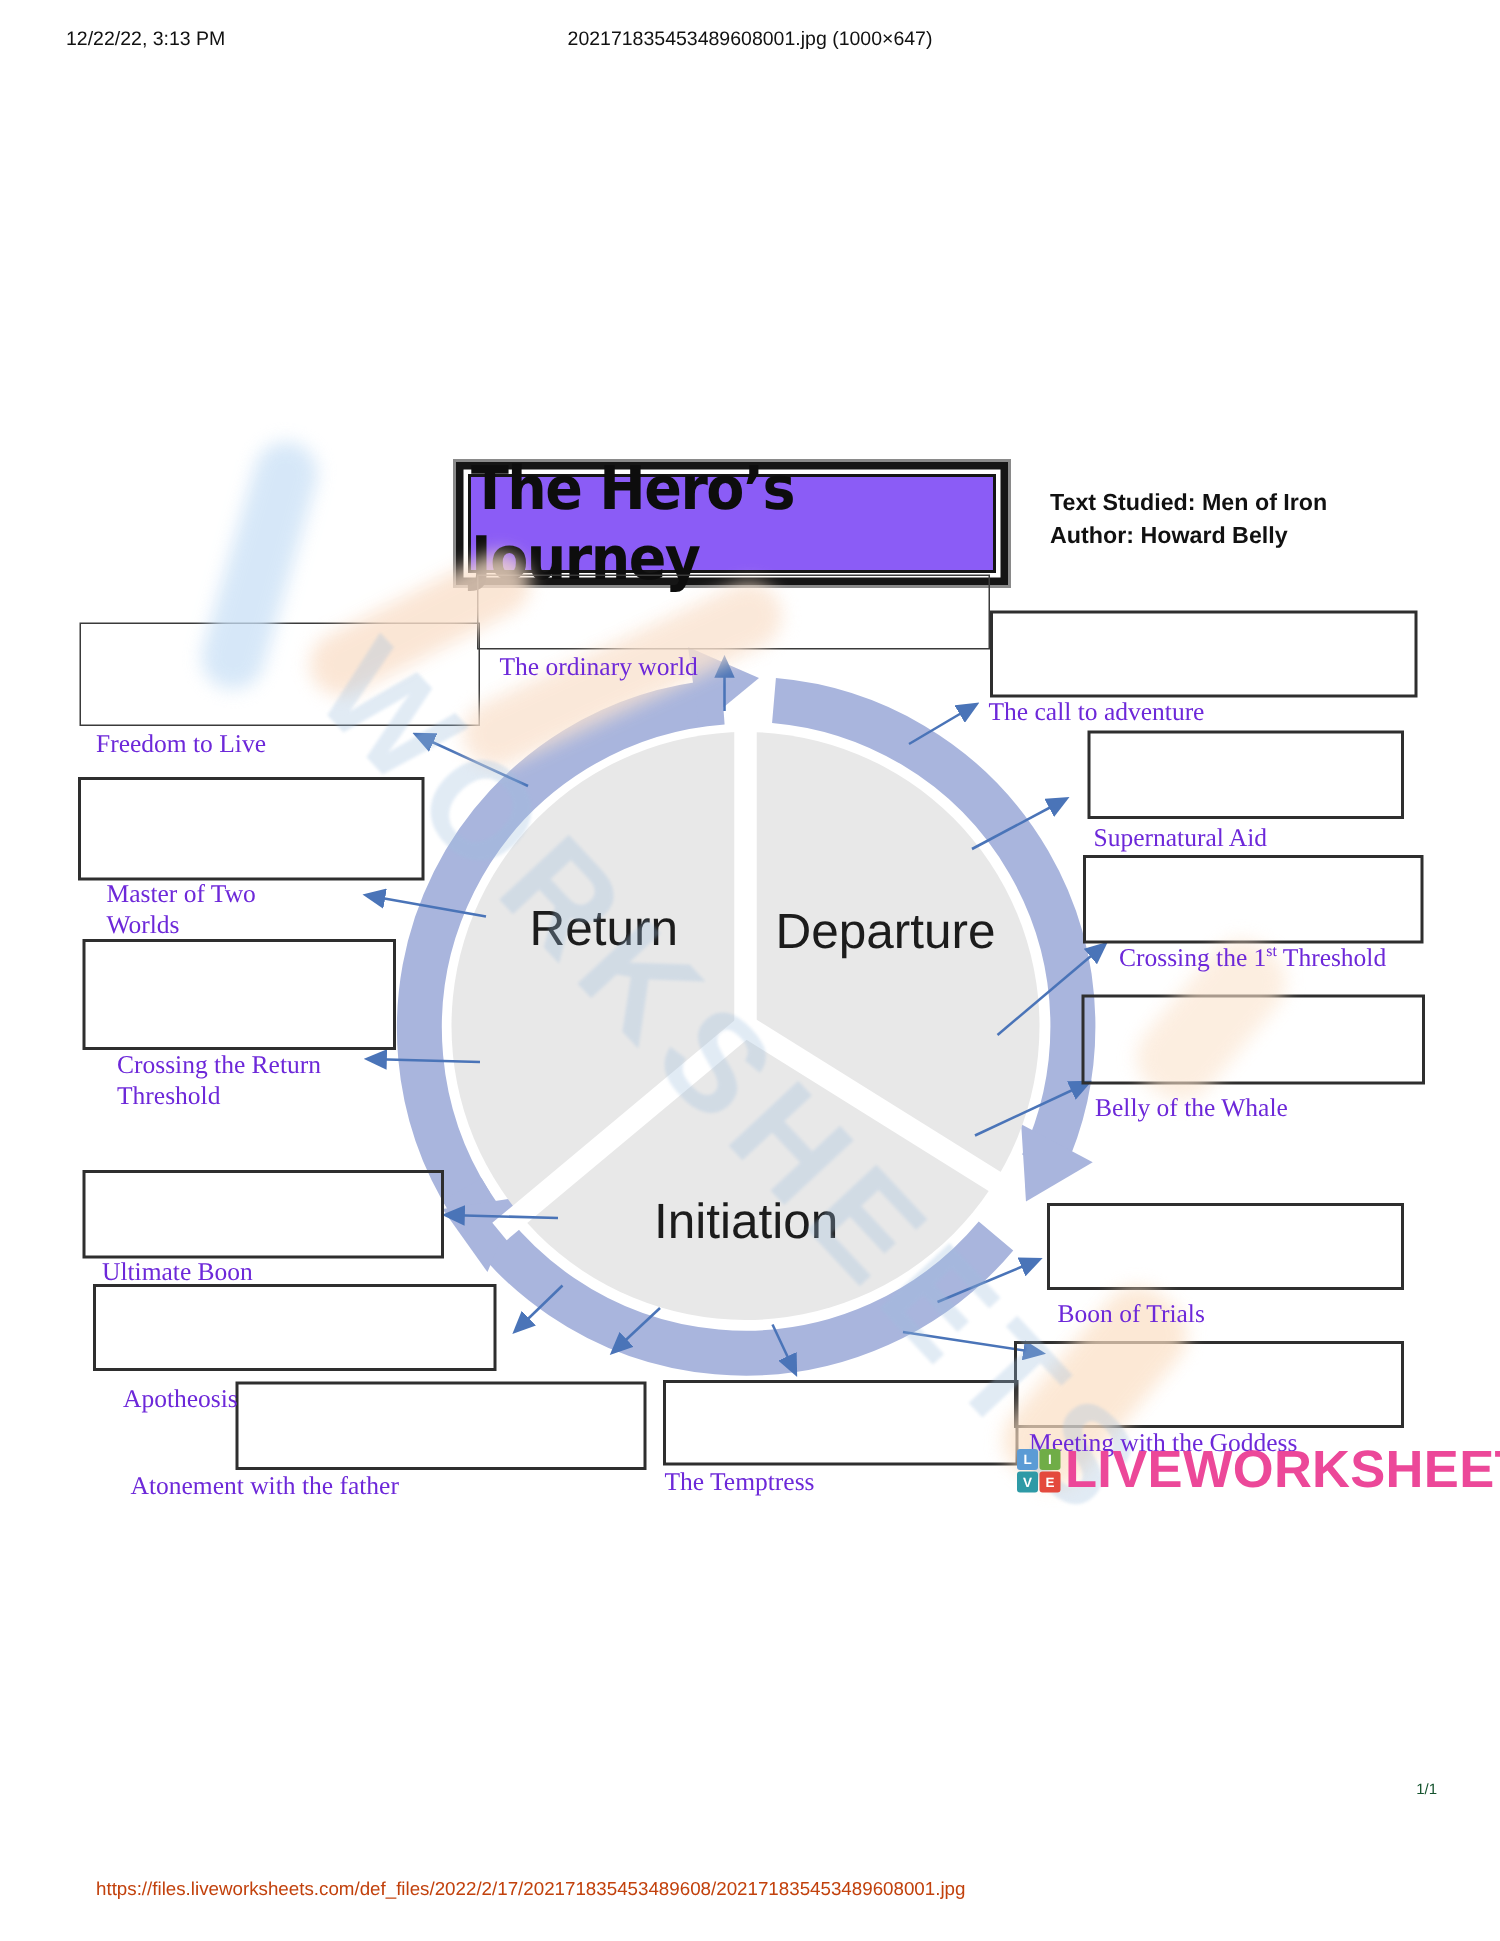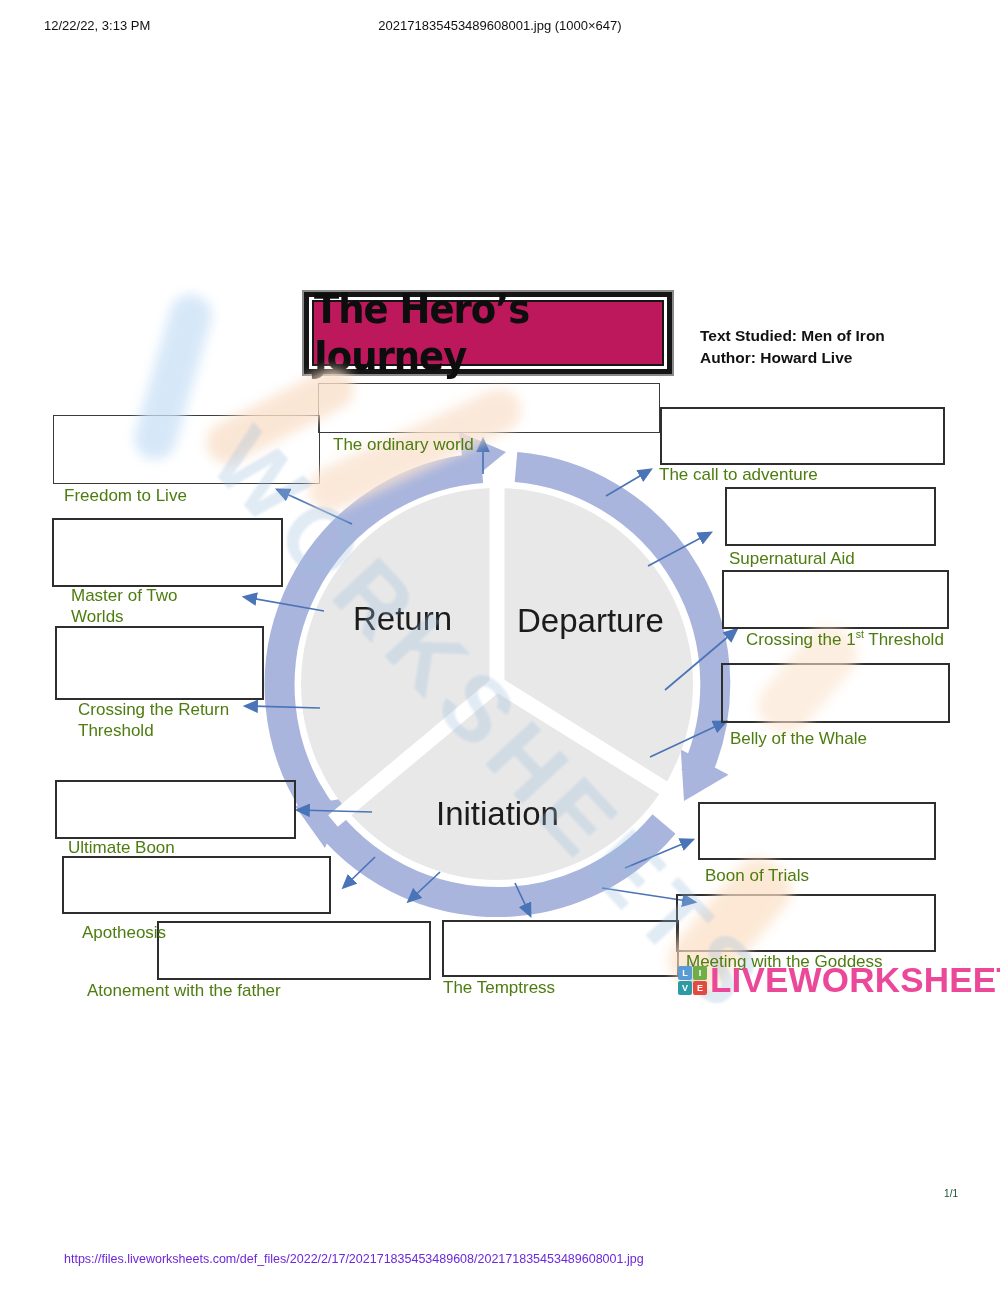--- a/index.html
+++ b/index.html
@@ -1,26 +1,26 @@
 <!DOCTYPE html>
 <html><head>
 <meta charset="utf-8">
 <style>
   html,body{margin:0;padding:0;background:#fff;}
   .page{position:relative;width:1000px;height:1294px;background:#ffffff;overflow:hidden;
         font-family:"Liberation Sans", sans-serif;color:#1a1a1a;}
   
   .hdr-date{position:absolute;left:44px;top:18px;font-size:13px;color:#111;}
   .hdr-title{position:absolute;left:0;right:0;top:18px;text-align:center;font-size:13px;color:#111;}
-  .ftr-url{position:absolute;left:44px;top:1252px;font-size:12.5px;color:#6d28d9;padding-left:20px;}
+  .ftr-url{position:absolute;left:44px;top:1252px;font-size:12.5px;color:#c2410c;padding-left:20px;}
   .ftr-page{position:absolute;right:42px;top:1188px;font-size:10px;color:#14532d;}
 
   
-  .title-box{position:absolute;left:312px;top:300px;width:348px;height:62px;
-    background:#be185d;border:2px solid #151515;
+  .title-box{position:absolute;left:312px;top:316px;width:348px;height:62px;
+    background:#8b5cf6;border:2px solid #151515;
     box-shadow:0 0 0 3px #fff,0 0 0 8px #151515,0 0 0 10px #8a8a8a;
     display:flex;align-items:center;justify-content:center;}
   .title-text{font-size:37px;font-weight:800;letter-spacing:-1px;color:#0d0d0d;
     font-family:"DejaVu Sans", sans-serif;transform:scaleY(1.08);}
   .studied{position:absolute;left:700px;top:325px;font-size:15.5px;font-weight:700;line-height:1.4;color:#111;}
 
   
   .wm{position:absolute;pointer-events:none;z-index:3;}
   .wm-blob{position:absolute;border-radius:24px;filter:blur(6px);}
   .wm-text{position:absolute;left:268px;top:408px;font-size:92px;font-weight:800;
@@ -28,21 +28,21 @@
     transform-origin:left top;white-space:nowrap;filter:blur(1px);}
 
   
   .diagram{position:absolute;left:0;top:0;z-index:1;}
 
   
   .box{position:absolute;background:transparent;border:2px solid #2e2e2e;z-index:2;}
   .box-thin{border-width:1px;border-color:#3a3a3a;}
 
   
-  .lbl{position:absolute;font-size:17px;color:#4d7c0f;z-index:4;line-height:1.25;}
+  .lbl{position:absolute;font-size:17px;color:#6d28d9;z-index:4;line-height:1.25;font-family:Liberation Serif, serif;}
   .lbl sup{font-size:.62em;}
 
   
   .phase{position:absolute;font-size:33px;color:#1c1c1c;z-index:2;
     font-family:"Liberation Sans", sans-serif;}
 
   
   .logo{position:absolute;left:678px;top:960px;display:flex;align-items:center;z-index:5;}
   .logo-grid{display:grid;grid-template-columns:14px 14px;grid-template-rows:14px 14px;gap:1px;margin-right:3px;}
   .logo-sq{display:flex;align-items:center;justify-content:center;border-radius:2px;
@@ -64,21 +64,21 @@
     <div class="wm-blob" style="left:700px;top:850px;width:60px;height:150px;background:#fbdfc4;opacity:.7;transform:rotate(40deg);"></div>
     <div class="wm-blob" style="left:780px;top:620px;width:55px;height:120px;background:#fbe3cc;opacity:.6;transform:rotate(40deg);"></div>
     <div class="wm-text">WORKSHEETS</div>
   </div>
 
   <div class="title-box">
     <span class="title-text">The Hero’s Journey</span>
   </div>
   <div class="studied">
     <div>Text Studied: Men of Iron</div>
-    <div>Author: Howard Live</div>
+    <div>Author: Howard Belly</div>
   </div>
 
   <svg class="diagram" width="1000" height="1294" viewBox="0 0 1000 1294">
     <defs>
       <marker id="ah" markerWidth="9" markerHeight="8" refX="7" refY="4" orient="auto">
         <path d="M0,0 L9,4 L0,8 z" fill="#4a74b8"></path>
       </marker>
     </defs>
 
     <path d="M 314,803 A 218,218 0 0 1 482,468" fill="none" stroke="#a9b5dd" stroke-width="30"></path>

